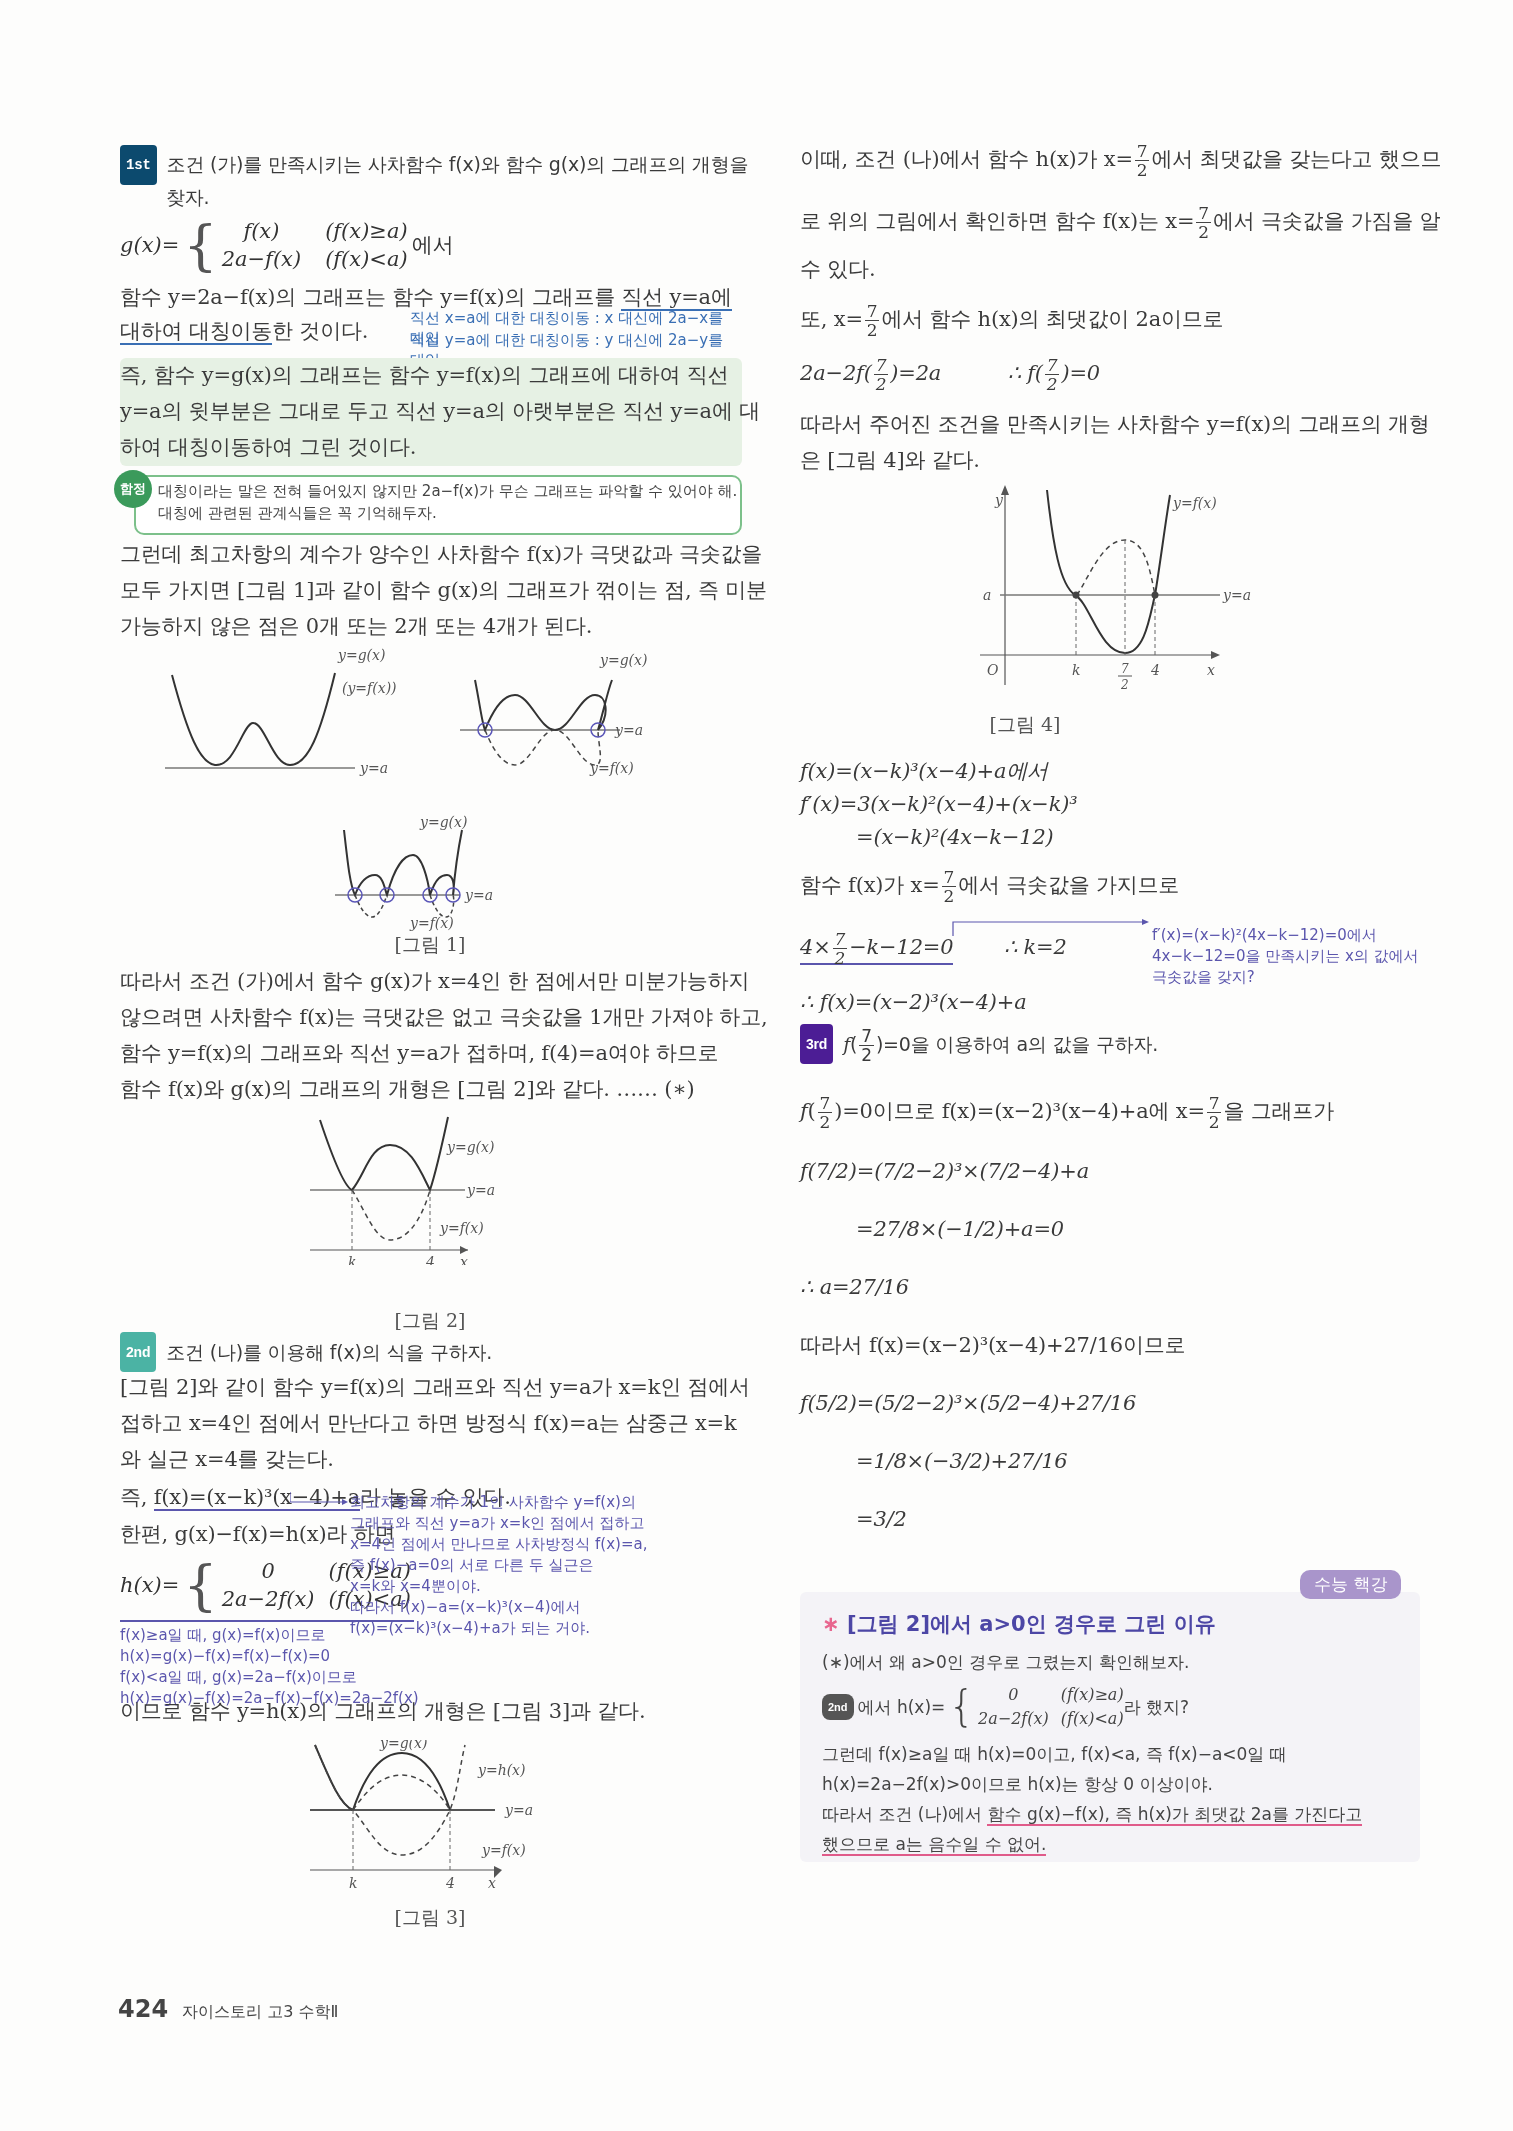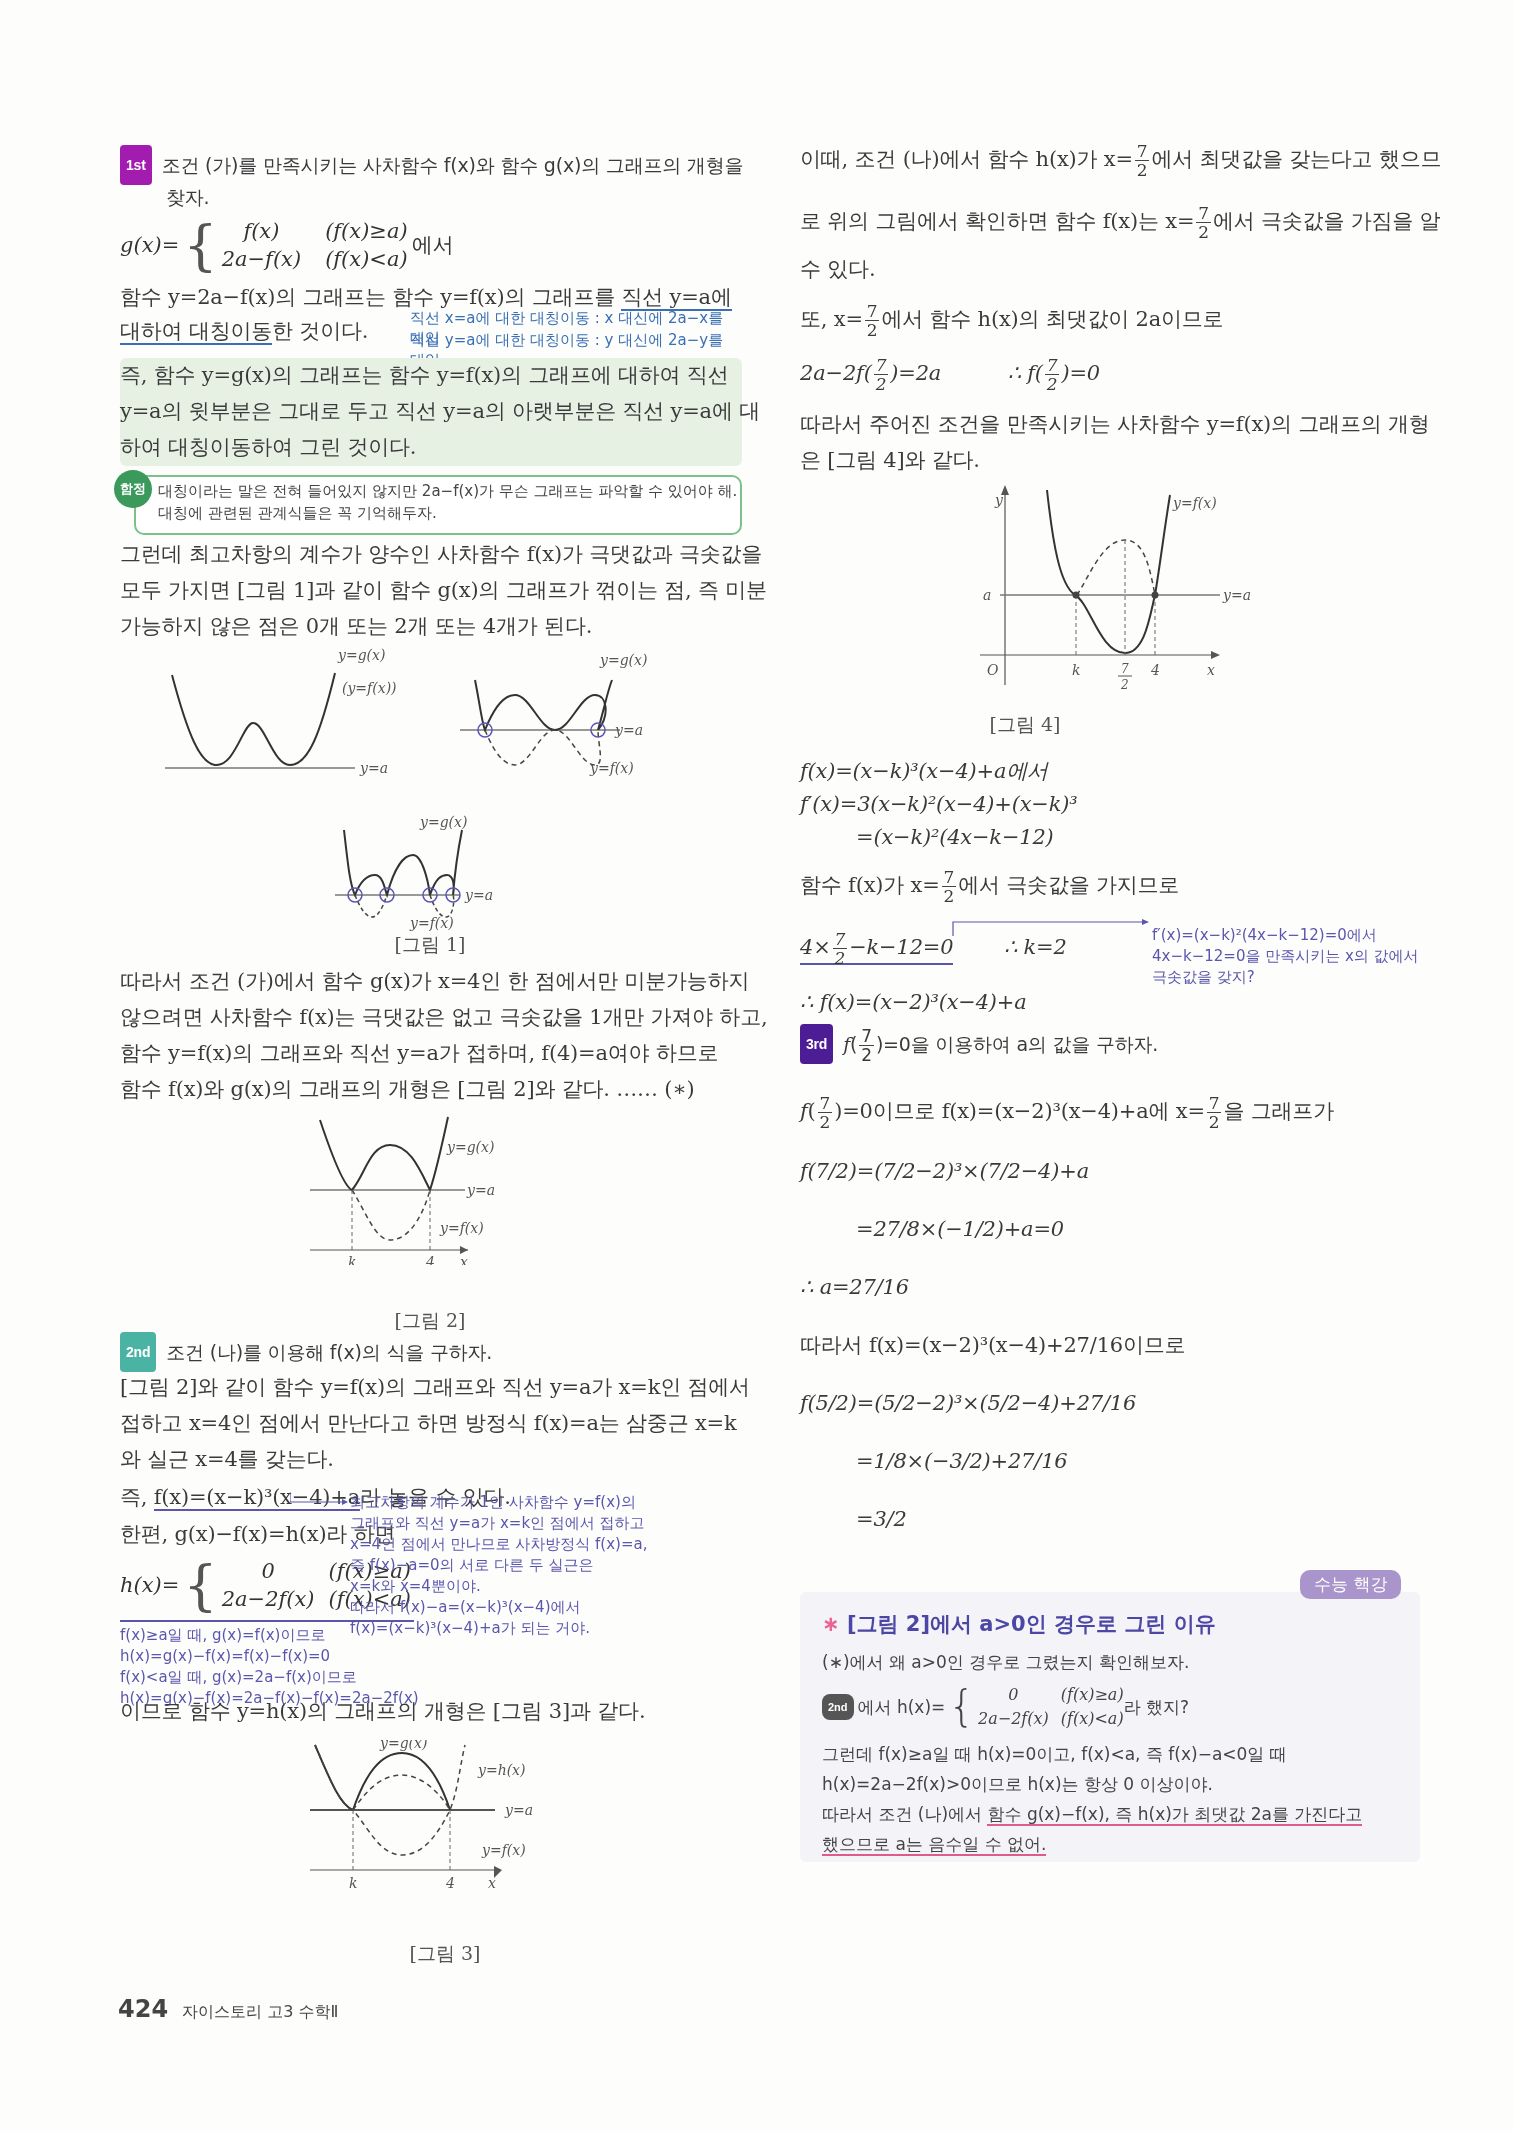--- a/index.html
+++ b/index.html
@@ -9,21 +9,21 @@
   #left{left:120px;width:620px;}
   #right{left:800px;width:620px;}
   .abs{position:absolute;}
   .txt{font-size:21px;line-height:38px;color:#3a3a3a;white-space:nowrap;letter-spacing:-0.2px;}
   .sans{font-family:"DejaVu Sans","Liberation Sans",sans-serif;}
   .small{font-size:15px;line-height:20px;}
   .mid{font-size:17px;line-height:24px;}
   .it{font-style:italic;}
   .badge{display:inline-block;font-family:"Liberation Sans",sans-serif;font-weight:bold;
          font-size:14px;color:#fff;border-radius:4px;padding:1px 6px;margin-right:10px;vertical-align:2px;}
-  .b1{background:#a21caf;}
+  .b1{background:#0c4a6e;font-family:Liberation Mono, monospace;}
   .b2{background:#4bb3a4;}
   .b3{background:#4c1d95;}
   .blue{color:#3a6fb4;}
   .purple{color:#5b56ad;}
   .ul-blue{border-bottom:2px solid #3a6fb4;}
   .ul-purple{border-bottom:2px solid #5b56ad;}
   .ul-pink{border-bottom:2px solid #e05b8a;}
   .greenbg{background:#e6f1e4;border-radius:6px;}
   .trap{border:2px solid #7cc08a;border-radius:10px;background:#fff;}
   .trap-pin{width:38px;height:38px;border-radius:50%;background:#3b9a5b;color:#fff;
@@ -195,21 +195,21 @@
     <line x1="43" y1="70" x2="43" y2="130" stroke="#666" stroke-dasharray="4,3"></line>
     <line x1="140" y1="70" x2="140" y2="130" stroke="#666" stroke-dasharray="4,3"></line>
     <text x="70" y="8" font-size="14">y=g(x)</text>
     <text x="168" y="35" font-size="14">y=h(x)</text>
     <text x="195" y="75" font-size="14">y=a</text>
     <text x="172" y="115" font-size="14">y=f(x)</text>
     <text x="39" y="148" font-size="14">k</text>
     <text x="136" y="148" font-size="14" font-style="normal">4</text>
     <text x="178" y="148" font-size="14">x</text>
   </svg>
-  <div class="abs caption" style="top:1905px;left:15px;width:620px;margin-top:36px;">[그림 3]</div>
+  <div class="abs caption" style="top:1905px;left:0;width:620px;">[그림 3]</div>
 </div>
 
 <div id="right" class="col">
 
   <div class="abs txt" style="top:140px;left:0;">
     <span>이때, 조건 (나)에서 함수 h(x)가 x=</span><span class="frac">
         <span>7</span>
         <span>2</span>
       </span><span>에서 최댓값을 갖는다고 했으므</span>
   </div>

